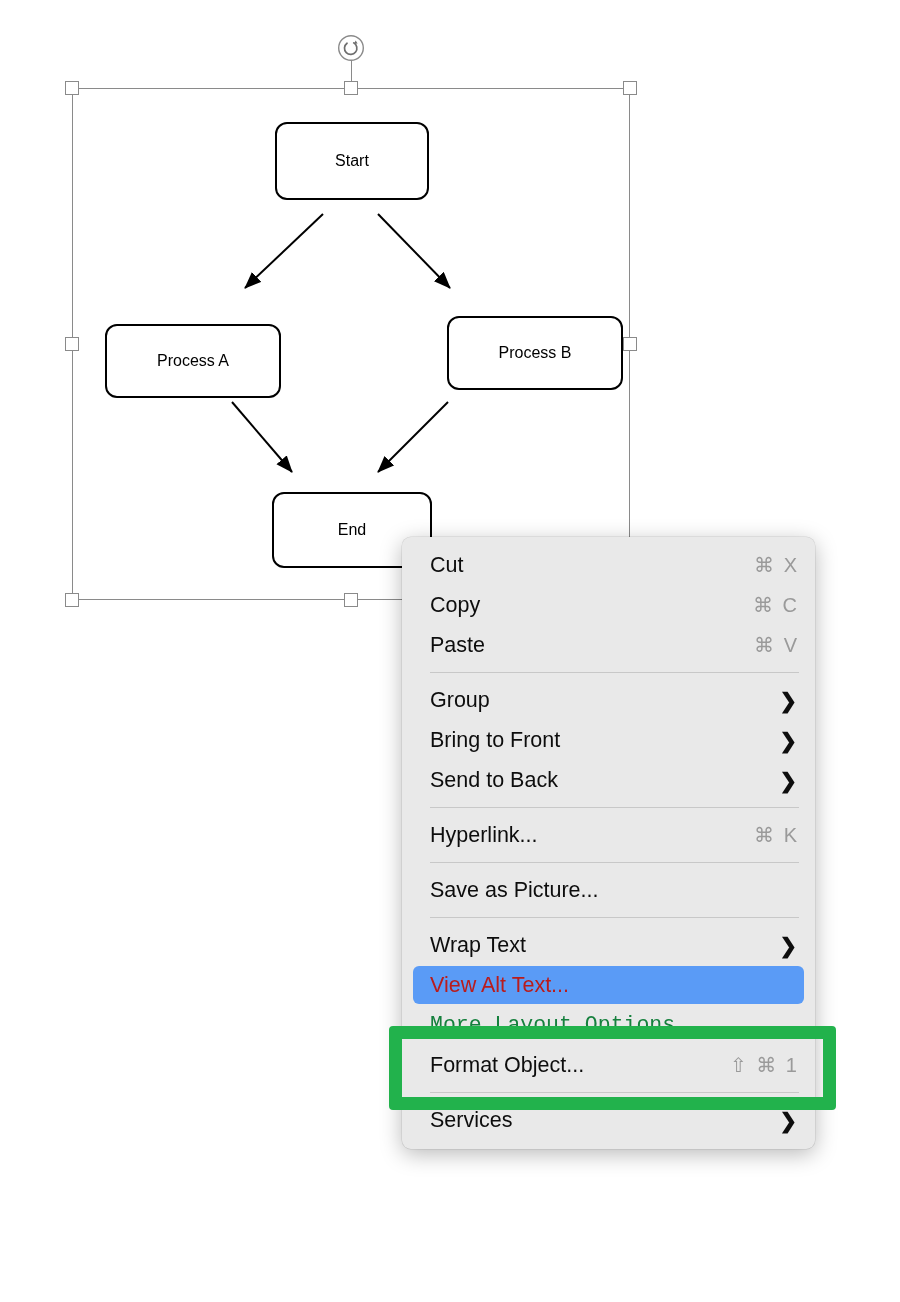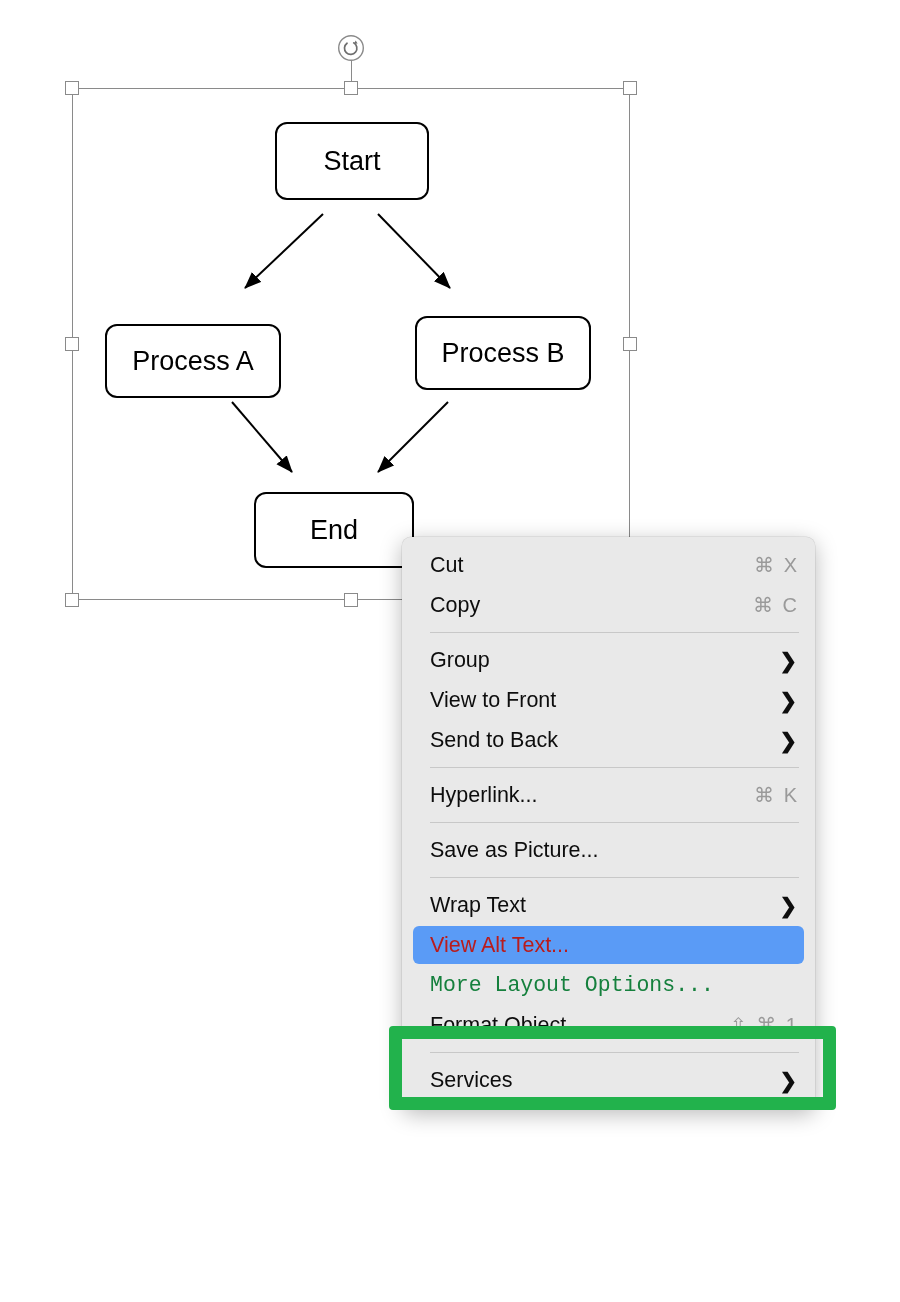--- a/index.html
+++ b/index.html
@@ -24,28 +24,28 @@
     width: 900px; height: 1302px;
   }
   .node {
     position: absolute;
     border: 2.5px solid #000000;
     border-radius: 12px;
     background: #ffffff;
     display: flex;
     align-items: center;
     justify-content: center;
-    font-size: 27px;
+    font-size: 16px;
     color: #000000;
     font-family: "Liberation Sans", sans-serif;
   }
   #node-start   { left: 275px; top: 122px; width: 150px; height: 74px; }
   #node-proc-a  { left: 105px; top: 316px; width: 172px; height: 70px; margin-top: 8px; }
-  #node-proc-b  { left: 415px; top: 316px; width: 172px; height: 70px; justify-content: center; }
-  #node-end     { left: 254px; top: 492px; width: 156px; height: 72px; text-align: center; }
+  #node-proc-b  { left: 447px; top: 316px; width: 172px; height: 70px; justify-content: center; }
+  #node-end     { left: 272px; top: 492px; width: 156px; height: 72px; text-align: center; }
 
   
   #selection-frame {
     position: absolute;
     left: 72px; top: 88px;
     width: 558px; height: 512px;
     border: 1.5px solid #8a8a8a;
     box-sizing: border-box;
     background: transparent;
   }
@@ -212,30 +212,35 @@
     <div class="menu-item">
       <span class="label">Cut</span>
       <span class="spacer"></span>
       <span class="shortcut">⌘ X</span>
     </div>
     <div class="menu-item">
       <span class="label">Copy</span>
       <span class="spacer"></span>
       <span class="shortcut">⌘ C</span>
     </div>
+    <div class="menu-item">
+      <span class="label">Paste</span>
+      <span class="spacer"></span>
+      <span class="shortcut">⌘ V</span>
+    </div>
 
     <div class="menu-sep"></div>
 
     <div class="menu-item">
       <span class="label">Group</span>
       <span class="spacer"></span>
       <span class="submenu-arrow">❯</span>
     </div>
     <div class="menu-item">
-      <span class="label">View to Front</span>
+      <span class="label">Bring to Front</span>
       <span class="spacer"></span>
       <span class="submenu-arrow">❯</span>
     </div>
     <div class="menu-item">
       <span class="label">Send to Back</span>
       <span class="spacer"></span>
       <span class="submenu-arrow">❯</span>
     </div>
 
     <div class="menu-sep"></div>

